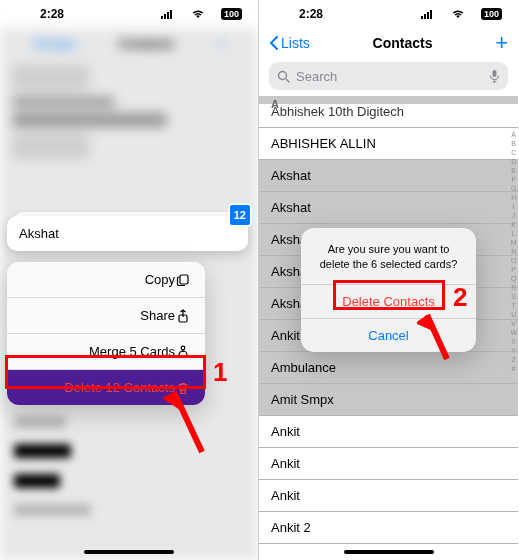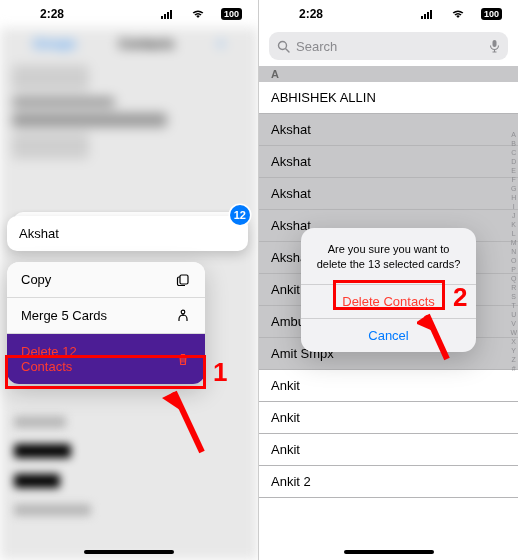--- a/index.html
+++ b/index.html
@@ -112,21 +112,21 @@
     .badge {
       position: absolute;
       right: -2px;
       top: -11px;
       background: #007aff;
       color: #fff;
       font-size: 11px;
       font-weight: 600;
       min-width: 20px;
       height: 20px;
-      border-radius: 10px;
+      border-radius: 2px;
       display: flex;
       align-items: center;
       justify-content: center;
       padding: 0 4px;
       box-shadow: 0 0 0 1.5px #fff;
     }
 
     
     .action-menu {
       position: absolute;
@@ -134,27 +134,26 @@
       width: 198px;
       top: 262px;
       background: #f6f6f6ee;
       border-radius: 12px;
       box-shadow: 0 8px 24px rgba(0,0,0,0.2);
       z-index: 2;
       overflow: hidden;
     }
     .action-item {
       display: flex;
-      justify-content: space-between;
+      justify-content: flex-end;
       align-items: center;
       padding: 10px 14px;
       font-size: 13px;
       border-bottom: 0.5px solid #d9d9d9;
       background: #fafafa;
-      gap: 48px;
     }
     .action-item:last-child { border-bottom: none; }
     .action-item .icon { width: 16px; display:flex; justify-content:center; }
     .delete-item { color: #ff3b30; background:#4c1d95; }
 
     
     .red-box {
       position: absolute;
       border: 3px solid #fc0000;
       pointer-events: none;
@@ -325,20 +324,29 @@
     <div class="action-item">
       <span>Copy</span>
       <span class="icon">
         <svg width="14" height="14" viewBox="0 0 14 14" fill="none" stroke="#000" stroke-width="1.2">
             <rect x="4" y="2" width="8" height="9" rx="1.5"></rect>
             <path d="M4 4 H3 a1.5 1.5 0 0 0 -1.5 1.5 V11 a1.5 1.5 0 0 0 1.5 1.5 H9"></path>
           </svg>
       </span>
     </div>
     <div class="action-item">
+      <span>Share</span>
+      <span class="icon">
+        <svg width="14" height="14" viewBox="0 0 14 14" fill="none" stroke="#000" stroke-width="1.2">
+            <path d="M7 1 v7 M4.5 3 L7 1 L9.5 3"></path>
+            <rect x="3" y="6" width="8" height="7" rx="1.5"></rect>
+          </svg>
+      </span>
+    </div>
+    <div class="action-item">
       <span>Merge 5 Cards</span>
       <span class="icon">
         <svg width="14" height="14" viewBox="0 0 14 14" fill="none" stroke="#000" stroke-width="1.2">
             <circle cx="7" cy="3" r="1.8"></circle>
             <path d="M3 12 v-2 a4 4 0 0 1 8 0 v2 M7 7 l0 -2"></path>
           </svg>
       </span>
     </div>
     <div class="action-item delete-item">
       <span>Delete 12 Contacts</span>
@@ -372,56 +380,67 @@
         </svg>
       <svg width="14" height="10" viewBox="0 0 14 10">
           <path d="M7 9 L5.2 7 Q7 5.6 8.8 7 Z" fill="#000"></path>
           <path d="M3.4 5.4 Q7 2.4 10.6 5.4 L9.4 6.4 Q7 4.4 4.6 6.4 Z" fill="#000"></path>
           <path d="M1.6 3.6 Q7 -0.6 12.4 3.6 L11.2 4.6 Q7 1.2 2.8 4.6 Z" fill="#000"></path>
         </svg>
       <span class="battery-box">100</span>
     </div>
   </div>
 
+  <div class="nav-header">
+    <div class="nav-back">
+      <svg width="10" height="14" viewBox="0 0 10 14">
+          <path d="M8 1 L2 7 L8 13" fill="none" stroke="#007aff" stroke-width="2" stroke-linecap="round" stroke-linejoin="round"></path>
+        </svg>
+      <span style="margin-left:2px">Lists</span>
+    </div>
+    <div class="nav-title">Contacts</div>
+    <div class="nav-add">+</div>
+  </div>
 
   <div class="search-box">
     <svg width="13" height="13" viewBox="0 0 13 13">
         <circle cx="5.5" cy="5.5" r="4" fill="none" stroke="#8a8a8e" stroke-width="1.4"></circle>
         <line x1="9" y1="9" x2="12" y2="12" stroke="#8a8a8e" stroke-width="1.4" stroke-linecap="round"></line>
       </svg>
     <span>Search</span>
     <svg class="mic" width="11" height="14" viewBox="0 0 11 14">
         <rect x="3.5" y="1" width="4" height="7" rx="2" fill="#8a8a8e"></rect>
         <path d="M1.5 6.5 a4 4 0 0 0 8 0 M5.5 10.5 v2.5 M3.5 13 h4" fill="none" stroke="#8a8a8e" stroke-width="1.1"></path>
       </svg>
   </div>
 
   <div class="list-wrap dimmed">
     <div class="section-header">A</div>
+    <div class="contact-row truncated" style="background:#fff;padding-top:0;margin-top:-8px">Abhishek 10th Digitech</div>
     <div class="contact-row white-row" style="background:#fff">ABHISHEK ALLIN</div>
     <div class="contact-row">Akshat</div>
     <div class="contact-row">Akshat</div>
     <div class="contact-row">Akshat</div>
     <div class="contact-row">Akshat</div>
     <div class="contact-row">Akshat</div>
     <div class="contact-row">Ankit</div>
     <div class="contact-row">Ambulance</div>
     <div class="contact-row">Amit Smpx</div>
     <div class="contact-row white-row" style="background:#fff">Ankit</div>
     <div class="contact-row white-row" style="background:#fff">Ankit</div>
     <div class="contact-row white-row" style="background:#fff">Ankit</div>
     <div class="contact-row white-row" style="background:#fff">Ankit 2</div>
   </div>
 
   <div class="index-letters">
     A<br>B<br>C<br>D<br>E<br>F<br>G<br>H<br>I<br>J<br>K<br>L<br>M<br>N<br>O<br>P<br>Q<br>R<br>S<br>T<br>U<br>V<br>W<br>X<br>Y<br>Z<br>#
   </div>
 
   <div class="alert">
-    <div class="alert-text">Are you sure you want to delete the 13 selected cards?</div>
+    <div class="alert-text">Are you sure you want to delete the 6 selected cards?</div>
     <div class="alert-btn delete">Delete Contacts</div>
     <div class="alert-btn cancel">Cancel</div>
   </div>
 
   <div class="red-box" style="left:74px; top:280px; width:112px; height:30px;"></div>
   <div class="step-num" style="left:194px; top:282px;">2</div>
   <svg class="red-arrow" style="left:158px; top:305px;" width="40" height="60" viewBox="0 0 40 60">
     <line x1="30" y1="54" x2="10" y2="10" stroke="#fc0000" stroke-width="6"></line>
     <polygon points="10,10 -2,18 16,26" fill="#fc0000"></polygon>
   </svg>

